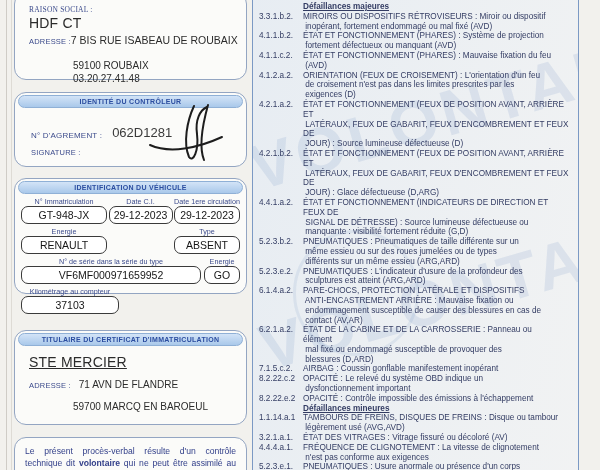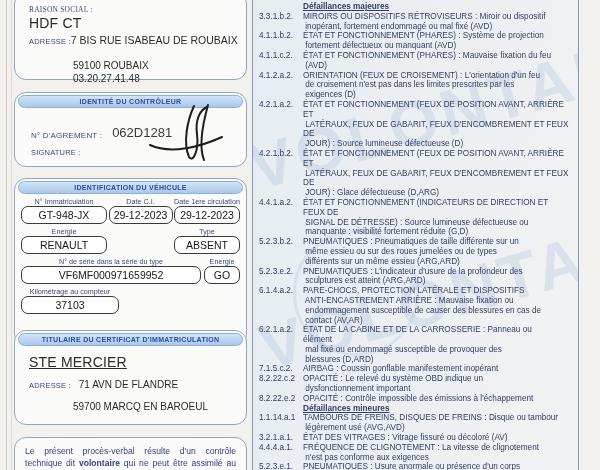--- a/index.html
+++ b/index.html
@@ -101,21 +101,21 @@
   <div style="margin:8px 0 0 16px;" class="lab">SIGNATURE :</div>
   <svg width="80" height="62" viewBox="0 0 80 62" style="position:absolute;right:18px;top:8px;">
     <g fill="none" stroke="#1d1d1d" stroke-width="2" stroke-linecap="round">
       <path d="M2,44 C22,53 50,47 74,36"></path>
       <path d="M46,5 C39,20 35,42 41,56 C45,62 51,50 49,33 C47,19 52,9 59,6"></path>
       <path d="M60,4 C55,22 50,44 56,59"></path>
     </g>
   </svg>
 </div>
 
-<div class="lbox" style="top:178px;height:168px;">
+<div class="lbox" style="top:178px;height:116px;">
   <div class="box-header">IDENTIFICATION DU VÉHICULE</div>
   <div>
       <div class="vrow">
         <div class="vfield" style="width: 86px;">
           <div class="vlabel">N° Immatriculation</div>
           <div class="vvalue">GT-948-JX</div>
         </div>
         <div class="vfield" style="width: 64px;">
           <div class="vlabel">Date C.I.</div>
           <div class="vvalue">29-12-2023</div>

